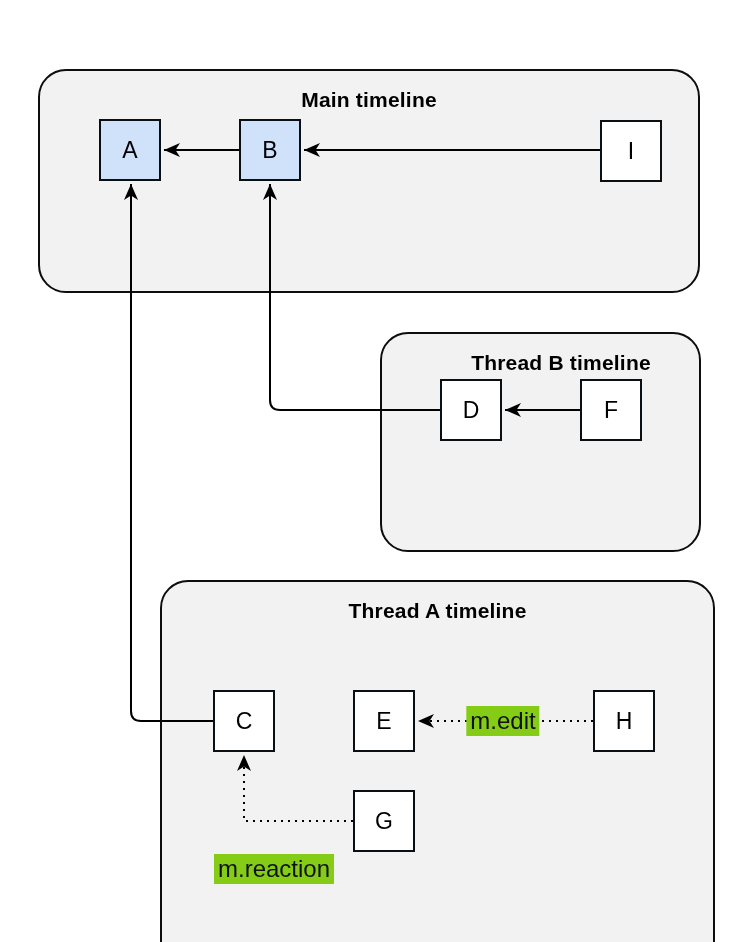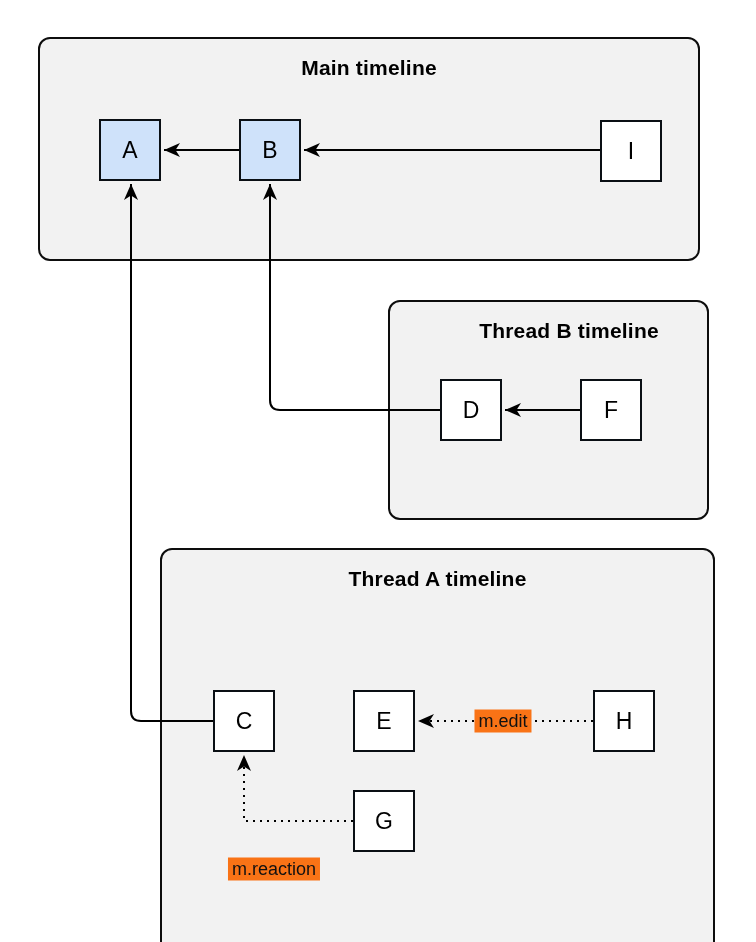--- a/index.html
+++ b/index.html
@@ -12,34 +12,35 @@
     position: relative;
     width: 756px;
     height: 942px;
     background: #ffffff;
     overflow: hidden;
   }
   .container-box {
     position: absolute;
     background: #f2f2f2;
     border: 2px solid #0d0d0d;
-    border-radius: 12px;
+    border-radius: 28px;
     box-sizing: border-box;
+    margin-top: 32px;
   }
   .container-title {
     width: 100%;
     text-align: center;
     padding-top: 17px;
     font-size: 21px;
     font-weight: bold;
     color: #000000;
     letter-spacing: 0.2px;
   }
   #container-main    { left: 38px;  top: 37px;  width: 662px; height: 224px; }
-  #container-threadb { left: 388px; top: 300px; width: 321px; height: 220px; padding-left: 41px; }
+  #container-threadb { left: 380px; top: 300px; width: 321px; height: 220px; padding-left: 41px; }
   #container-threada { left: 160px; top: 548px; width: 555px; height: 415px; }
 
   .edge-layer {
     position: absolute;
     left: 0; top: 0;
     width: 756px;
     height: 942px;
     pointer-events: none;
   }
   .edge {
@@ -71,23 +72,23 @@
   #node-d { left: 440px; top: 379px; }
   #node-f { left: 580px; top: 379px; }
   #node-c { left: 213px; top: 690px; }
   #node-e { left: 353px; top: 690px; }
   #node-h { left: 593px; top: 690px; }
   #node-g { left: 353px; top: 790px; }
 
   .edge-label {
     position: absolute;
     transform: translate(-50%, -50%);
-    background: #f97316;
+    background: #84cc16;
     color: #111111;
-    font-size: 18px;
+    font-size: 24px;
     padding: 1px 4px;
     white-space: nowrap;
   }
   #edge-label-medit    { left: 503px; top: 721px; }
   #edge-label-mreaction{ left: 274px; top: 869px; }
 </style>
 </head>
 <body>
 
 <div class="canvas">

